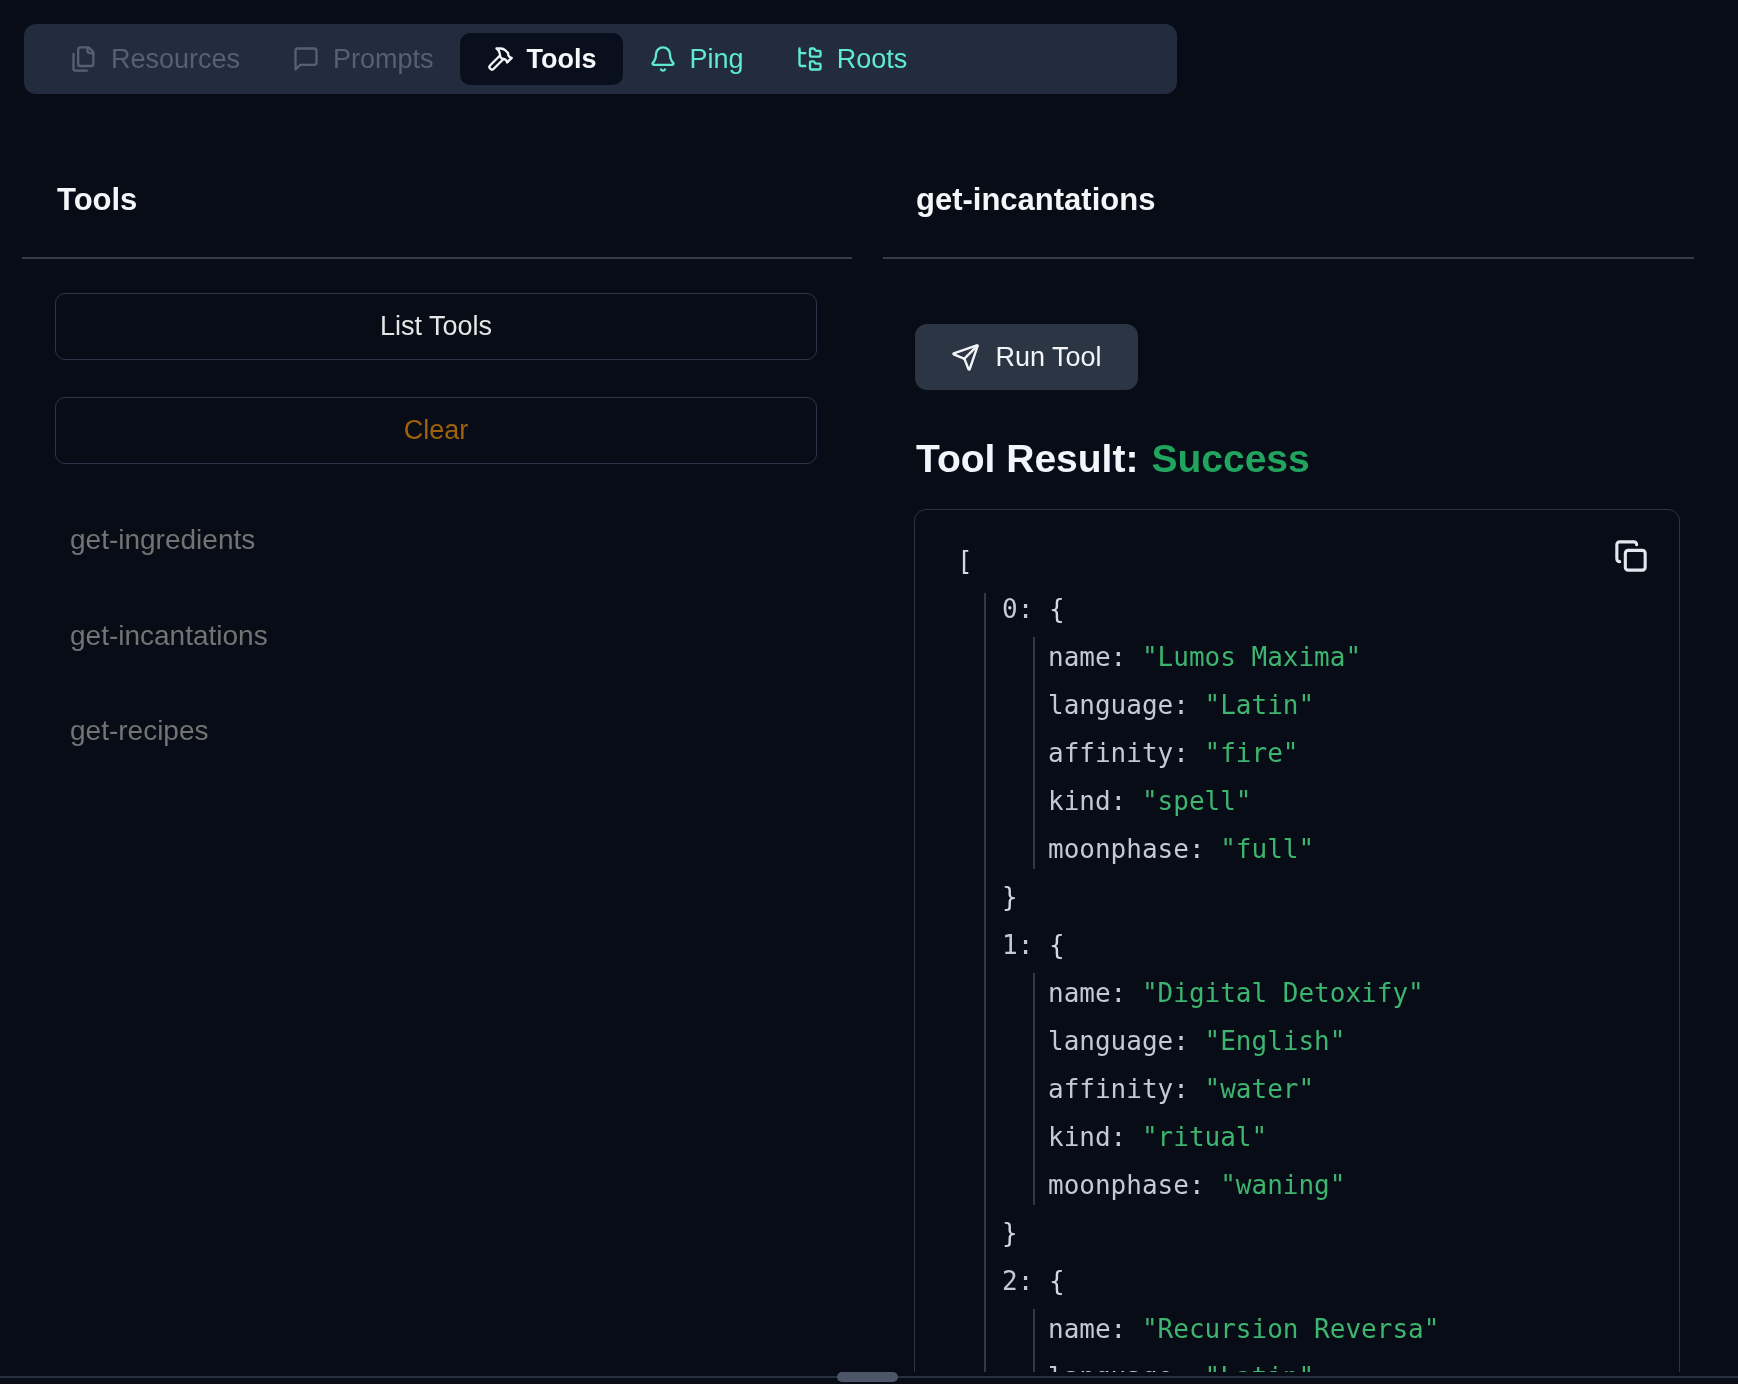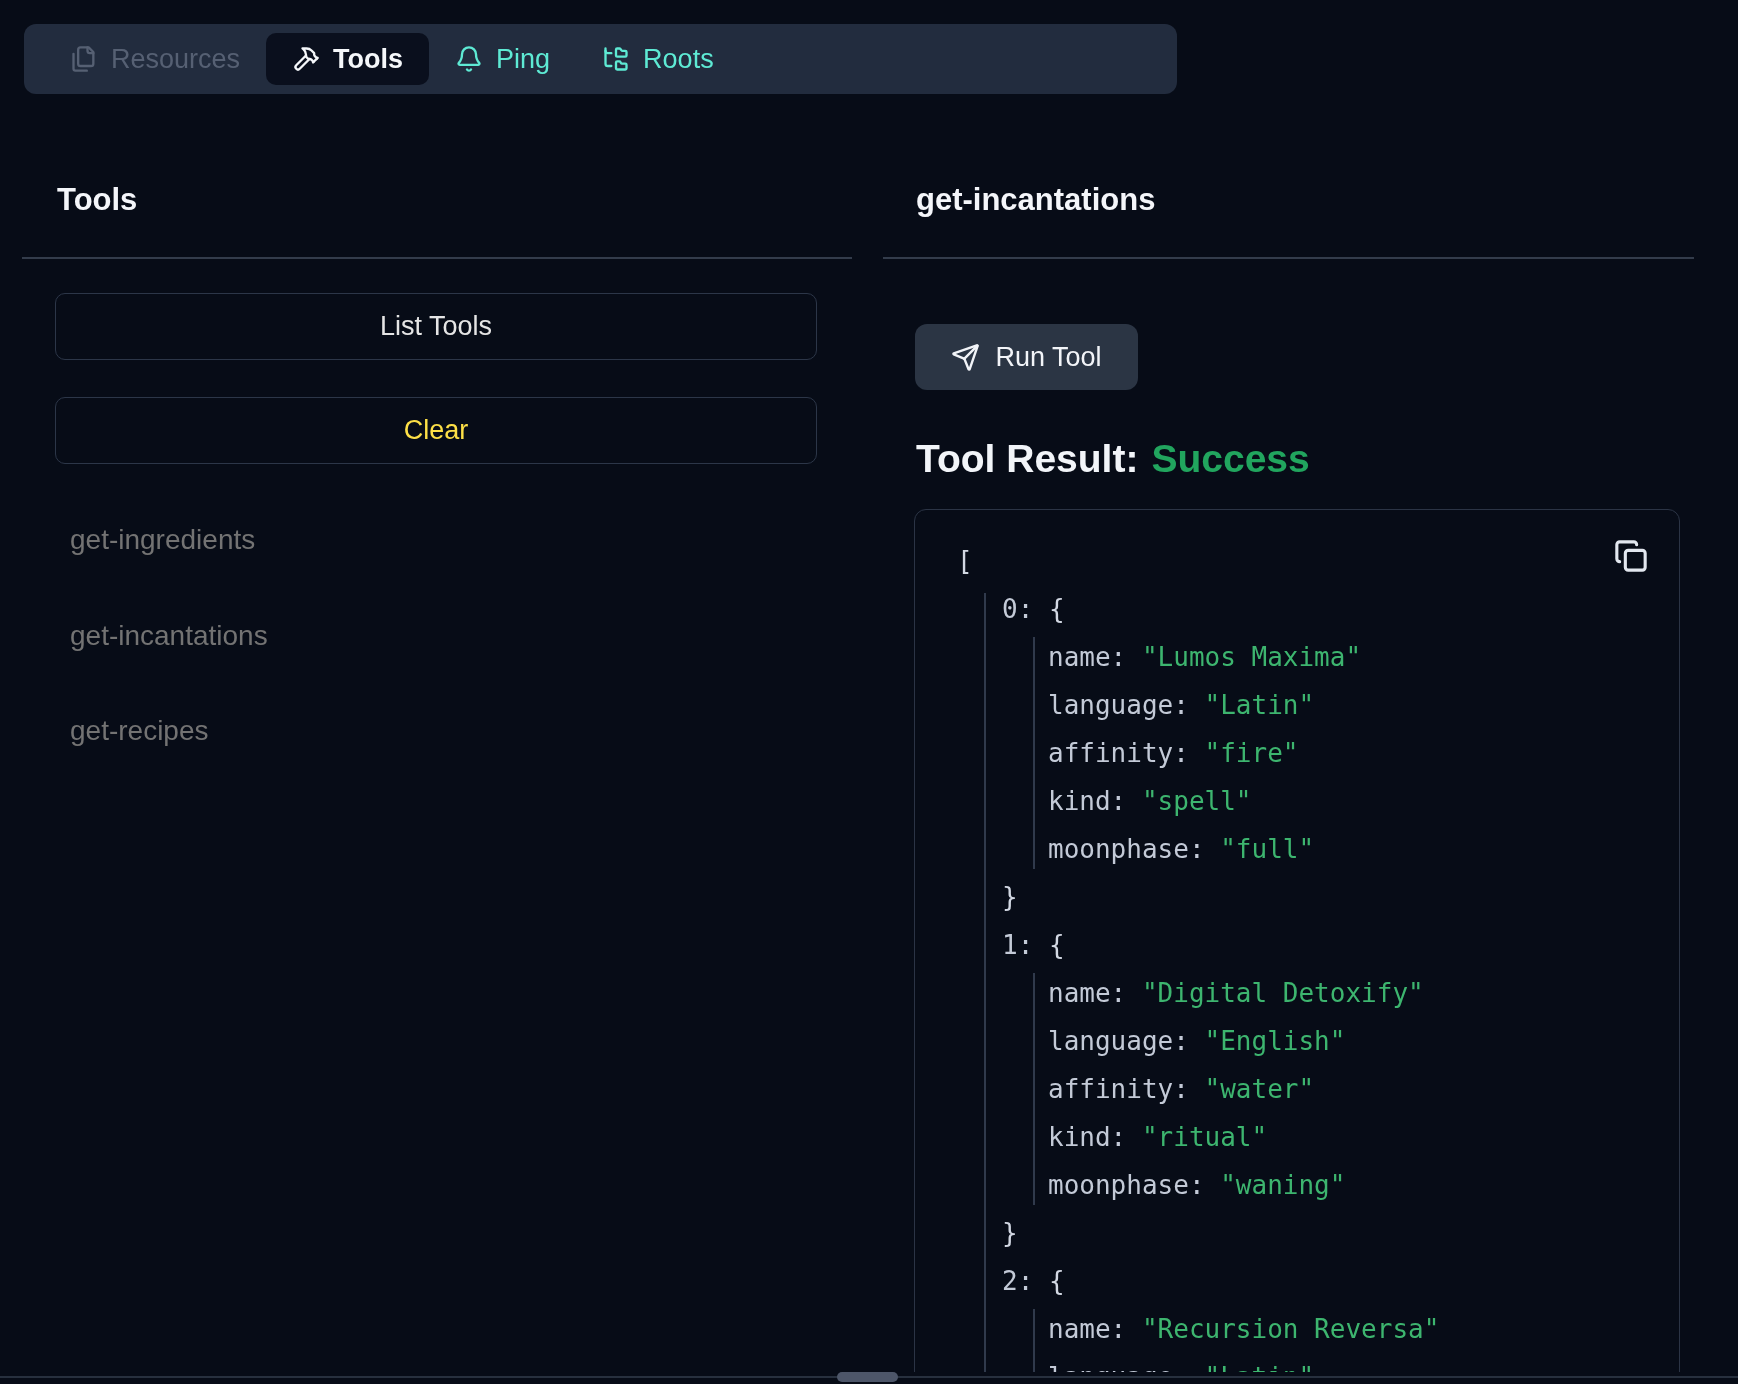--- a/index.html
+++ b/index.html
@@ -48,21 +48,21 @@
   .divider-right { left: 883px; width: 811px; }
 
   .outline-btn {
     position: absolute; left: 55px; width: 762px; height: 67px;
     background: transparent;
     border: 1.5px solid #2c3648; border-radius: 10px;
     font-family: "Liberation Sans", sans-serif; font-size: 27px;
     cursor: pointer;
   }
   .btn-list-tools { top: 293px; color: #e5e5e5; }
-  .btn-clear      { top: 397px; color: #fde047; }
+  .btn-clear      { top: 397px; color: #a16207; }
 
   .tool-item {
     position: absolute; left: 70px; height: 40px;
     display: flex; align-items: center;
     font-size: 28px; color: #737373; cursor: pointer;
   }
 
   
   .run-btn {
     position: absolute; left: 915px; top: 324px;
@@ -125,20 +125,26 @@
 <body>
 
 <nav class="navbar" id="navbar">
     <button class="tab dim">
       <svg width="28" height="28" viewBox="0 0 24 24" fill="none" stroke="currentColor" stroke-width="2" stroke-linecap="round" stroke-linejoin="round">
         <path d="M20 7h-3a2 2 0 0 1-2-2V2"></path>
         <path d="M9 18a2 2 0 0 1-2-2V4a2 2 0 0 1 2-2h7l4 4v10a2 2 0 0 1-2 2Z"></path>
         <path d="M3 7.6v12.8A1.6 1.6 0 0 0 4.6 22h9.8"></path>
       </svg>
       <span>Resources</span>
+    </button>
+    <button class="tab dim">
+      <svg width="28" height="28" viewBox="0 0 24 24" fill="none" stroke="currentColor" stroke-width="2" stroke-linecap="round" stroke-linejoin="round">
+        <path d="M21 15a2 2 0 0 1-2 2H7l-4 4V5a2 2 0 0 1 2-2h14a2 2 0 0 1 2 2z"></path>
+      </svg>
+      <span>Prompts</span>
     </button>
     <button class="tab active">
       <svg width="28" height="28" viewBox="0 0 24 24" fill="none" stroke="currentColor" stroke-width="2" stroke-linecap="round" stroke-linejoin="round">
         <path d="m15 12-8.373 8.373a1 1 0 1 1-3-3L12 9"></path>
         <path d="m18 15 4-4"></path>
         <path d="m21.5 11.5-1.914-1.914A2 2 0 0 1 19 8.172V7l-2.26-2.26a6 6 0 0 0-4.202-1.756L9 2.96l.92.82A6.18 6.18 0 0 1 12 8.4V10l2 2h1.172a2 2 0 0 1 1.414.586L18.5 14.5"></path>
       </svg>
       <span>Tools</span>
     </button>
     <button class="tab normal">

